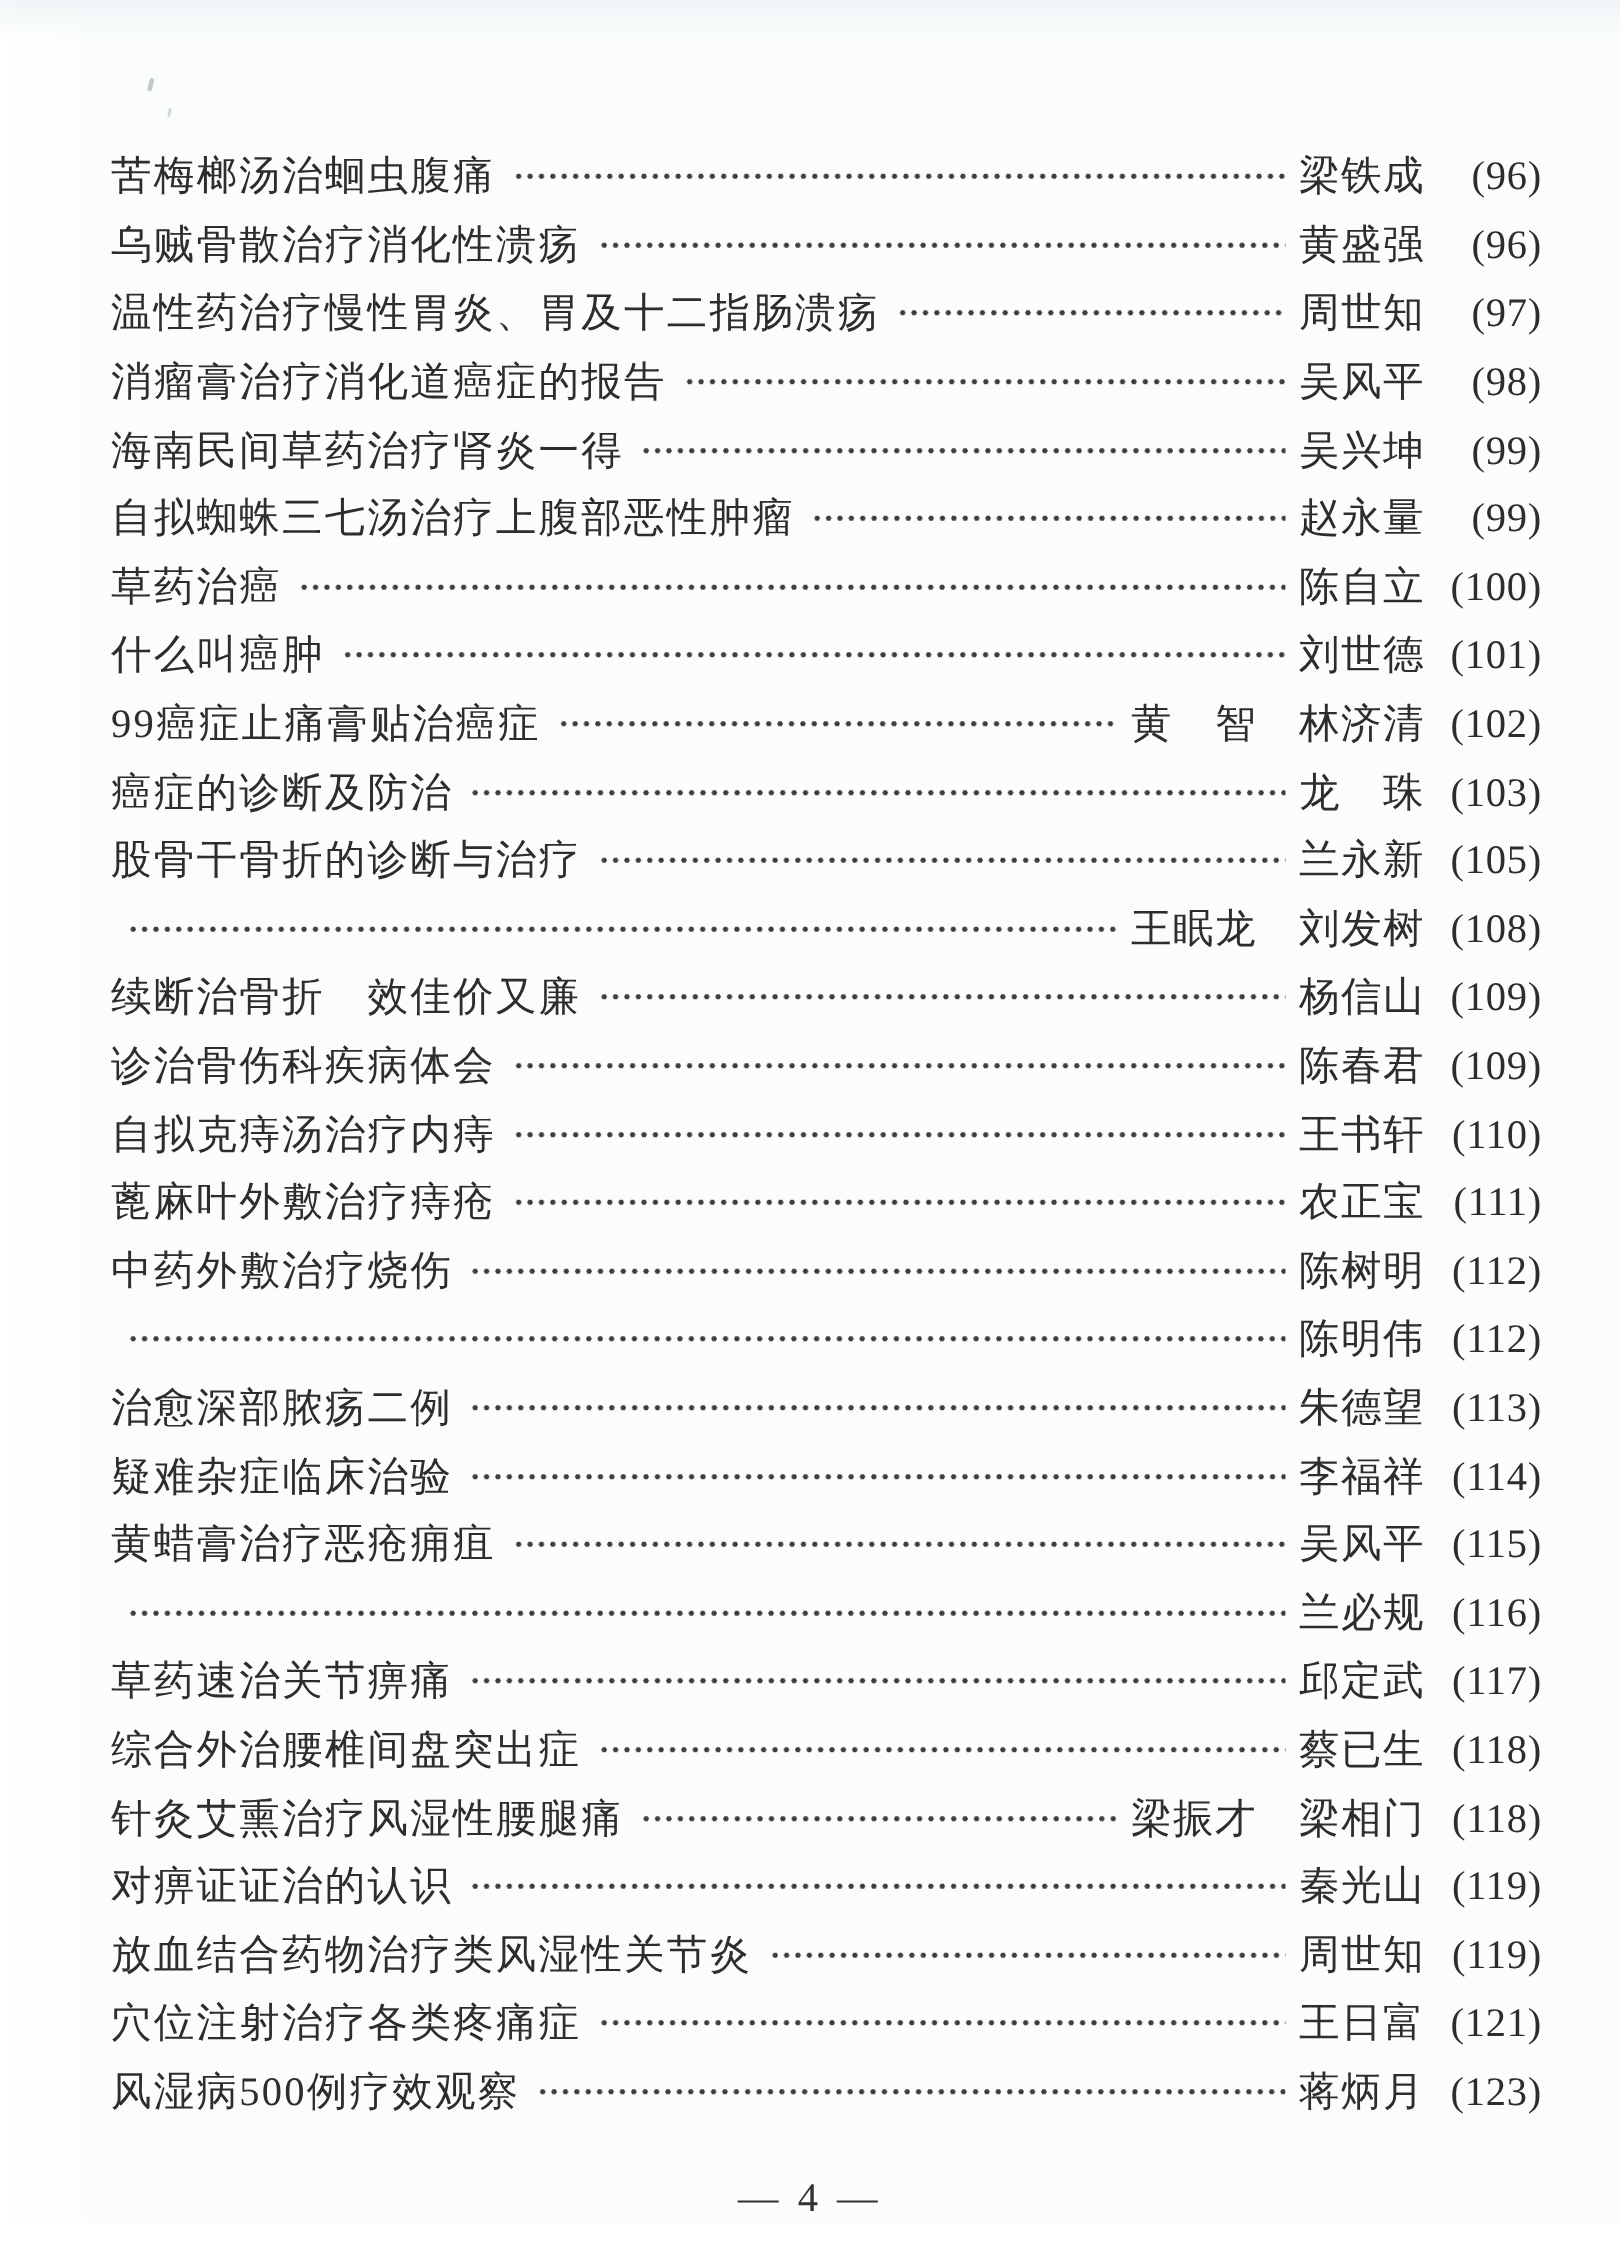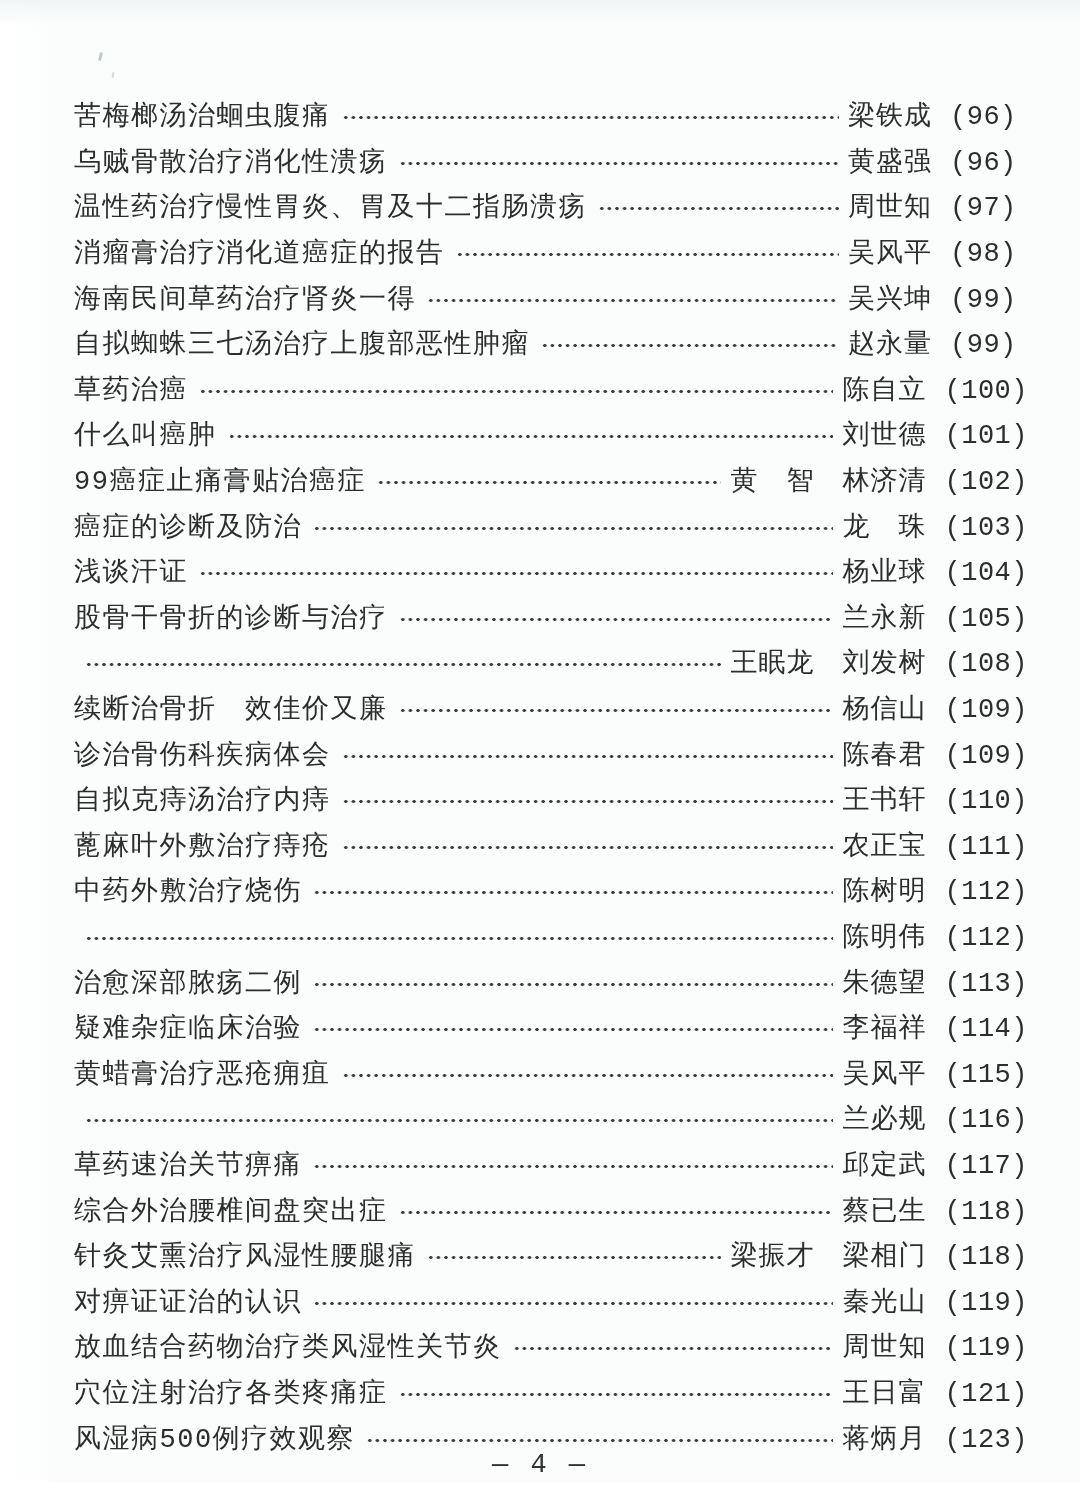--- a/index.html
+++ b/index.html
@@ -5,21 +5,21 @@
   html, body { margin: 0; padding: 0; }
   .page {
     position: relative;
     width: 1080px;
     height: 1482px;
     background:
       linear-gradient(180deg, rgba(222,236,238,0.45) 0px, rgba(250,253,253,0) 26px),
       linear-gradient(90deg, rgba(255,255,255,1) 0px, rgba(251,253,253,1) 60px),
       #fbfdfd;
     overflow: hidden;
-    font-family: Liberation Mono, monospace;
+    font-family: Liberation Serif, serif;
     color: #2d2d2d;
   }
   .toc {
     position: absolute;
     left: 74px;
     right: 52px;
     top: 95px;
   }
   .row {
     display: flex;
@@ -40,25 +40,26 @@
     height: 27px;
     background-image: radial-gradient(circle, #3d3d3d 1.6px, rgba(0,0,0,0) 1.8px);
     background-size: 7.6px 27px;
     background-repeat: repeat-x;
     background-position: left 55%;
   }
   .authors {
     white-space: pre;
     letter-spacing: 1px;
     flex: 0 0 auto;
-    margin-right: 18px;
+    margin-right: 0;
   }
   .pagenum {
     flex: 0 0 auto;
     min-width: 78px;
+    text-align: right;
     letter-spacing: 0.5px;
   }
   .footer {
     position: absolute;
     left: 0;
     right: 0;
     top: 1450px;
     text-align: center;
     font-size: 27px;
     letter-spacing: 3px;
@@ -158,26 +159,20 @@
     <span class="pagenum">(102)</span>
   </div>
 
   <div class="row">
     <span class="title">癌症的诊断及防治</span>
     <span class="leader"></span>
     <span class="authors">龙　珠</span>
     <span class="pagenum">(103)</span>
   </div>
 
-  <div class="row">
-    <span class="title">浅谈汗证</span>
-    <span class="leader"></span>
-    <span class="authors">杨业球</span>
-    <span class="pagenum">(104)</span>
-  </div>
 
   <div class="row">
     <span class="title">股骨干骨折的诊断与治疗</span>
     <span class="leader"></span>
     <span class="authors">兰永新</span>
     <span class="pagenum">(105)</span>
   </div>
 
   <div class="row">
     <span class="leader"></span>

